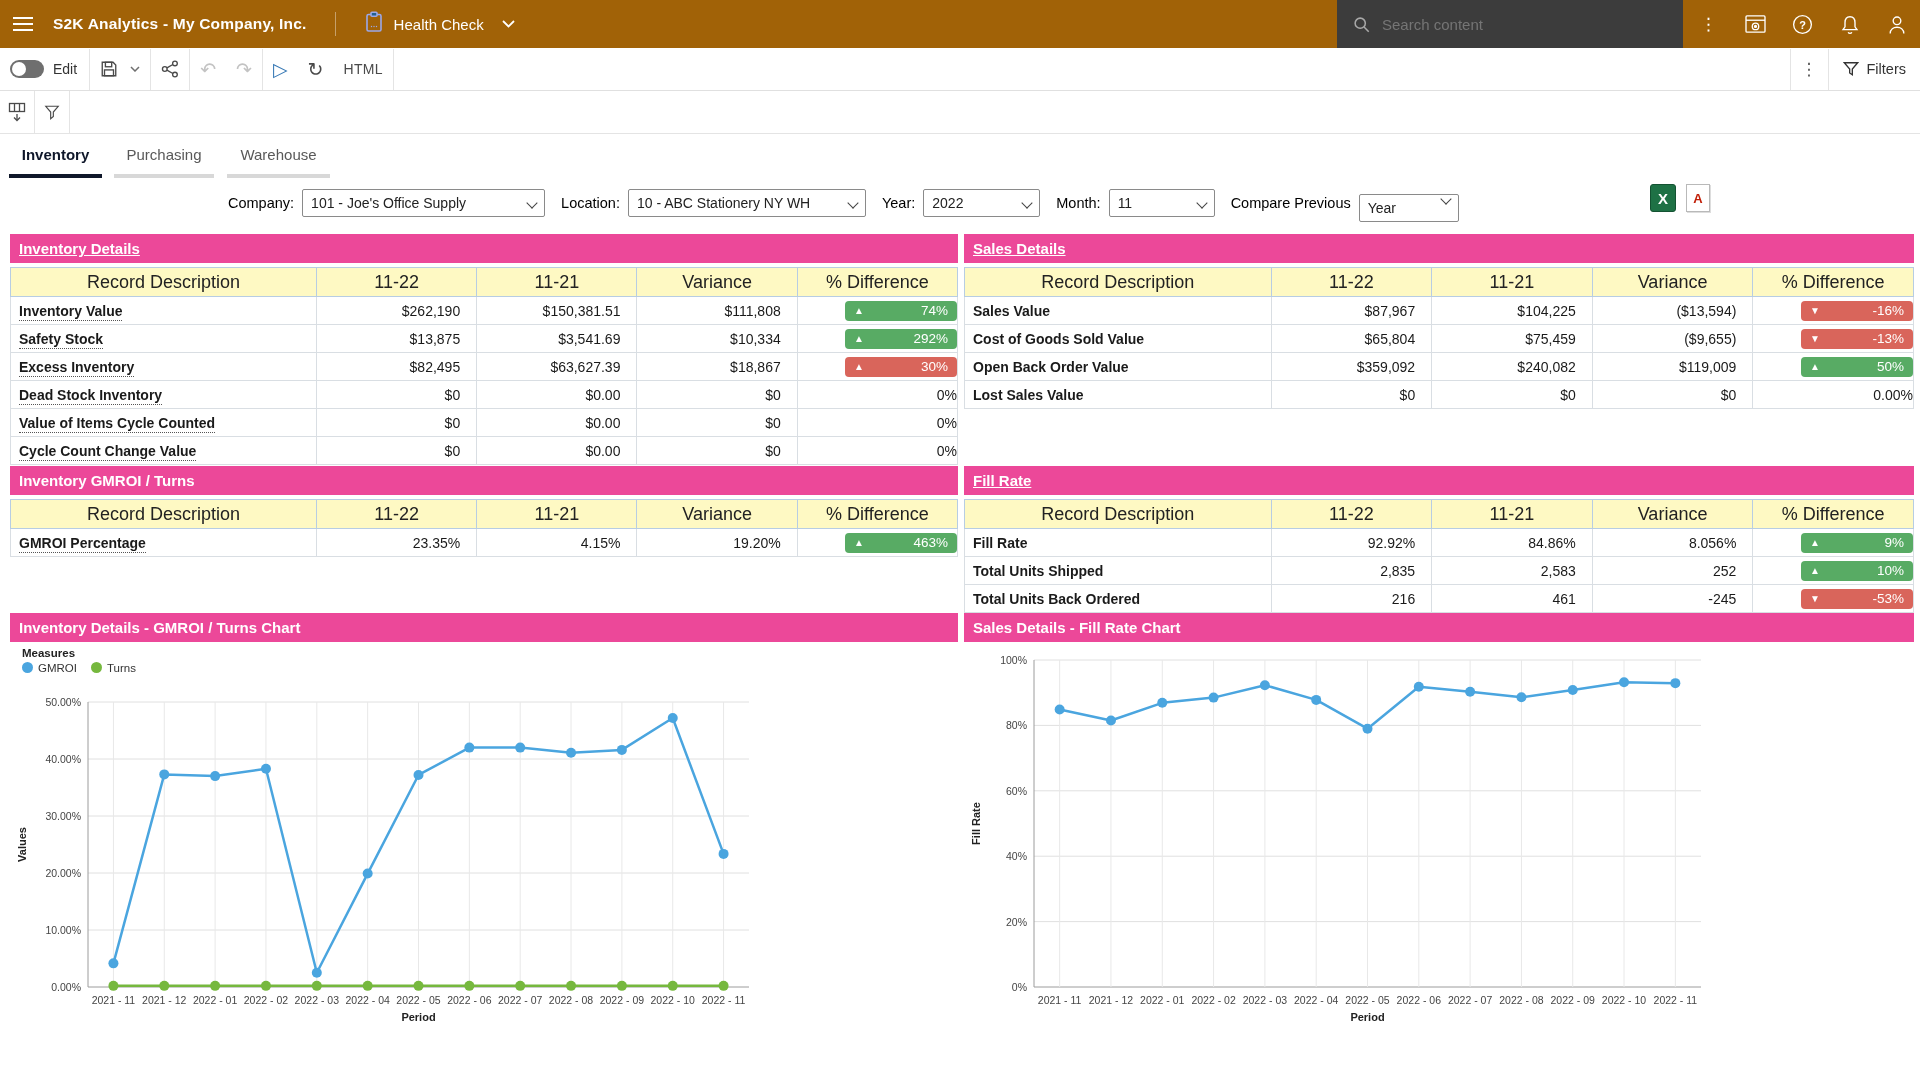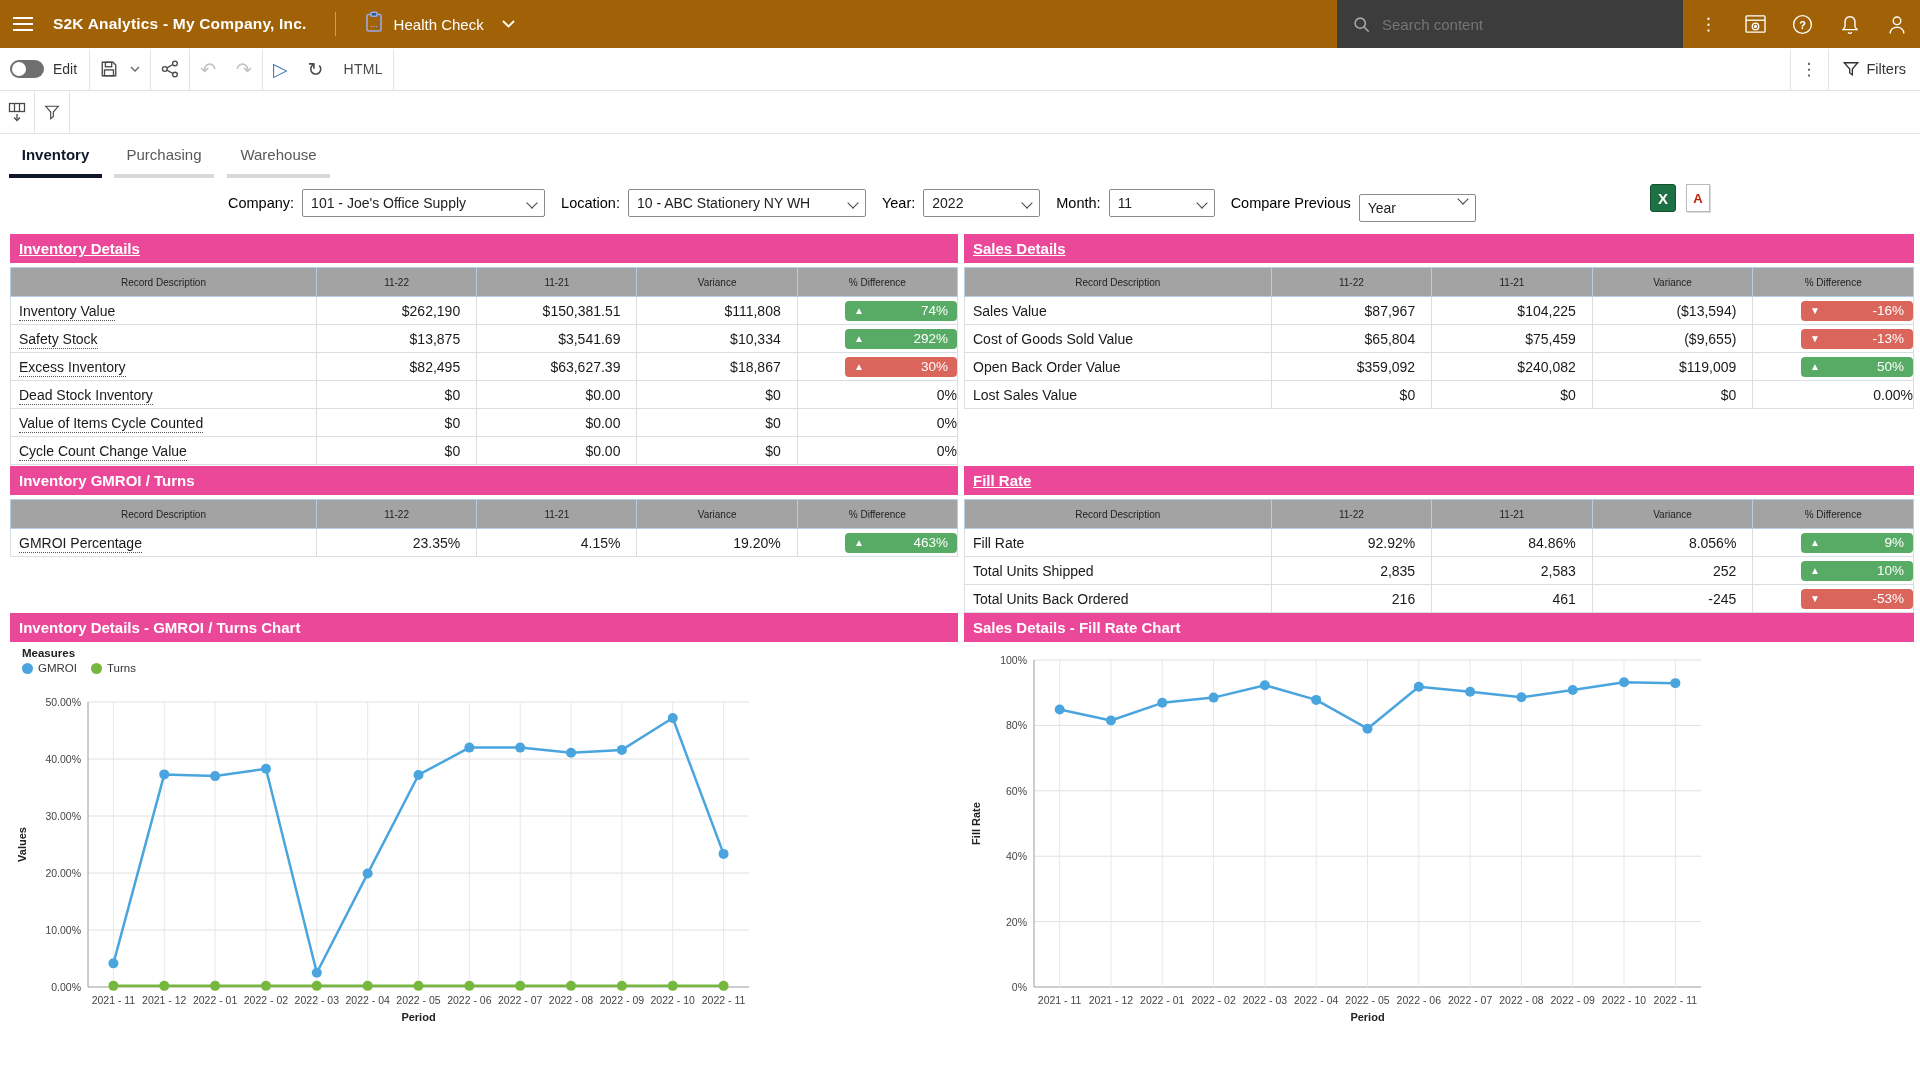--- a/index.html
+++ b/index.html
@@ -48,55 +48,55 @@
   .t1{width:100px;margin-right:13px;}
   .t2{width:103px;}
 
   
   .filterrow{position:absolute;left:0;top:178px;width:1920px;height:50px;display:flex;align-items:center;}
   .fgrp{display:flex;align-items:center;margin-right:16px;}
   .flabel{font-size:14.5px;color:#000000;margin-right:8px;white-space:nowrap;}
   .fsel{position:relative;display:inline-block;}
   .fsel select{appearance:none;-webkit-appearance:none;border:1px solid #8a8a8a;border-radius:2px;background:#fff;height:28px;font-size:14px;color:#222;padding:2px 26px 2px 8px;font-family:"Liberation Sans",sans-serif;cursor:pointer;}
   .fsel:after{content:"";position:absolute;right:9px;top:10px;width:7px;height:7px;border-right:1.6px solid #444;border-bottom:1.6px solid #444;transform:rotate(45deg);pointer-events:none;}
-  .w-company select{width:243px;} .w-location select{width:238px;} .w-year select{width:117px;} .w-month select{width:106px;} .w-compare select{width:117px;margin-top:9px;}
+  .w-company select{width:243px;} .w-location select{width:238px;} .w-year select{width:117px;} .w-month select{width:106px;} .w-compare select{width:100px;margin-top:9px;}
   .exports{position:absolute;left:1650px;top:184px;display:flex;align-items:center;}
   .xls{width:24px;height:26px;background:#1e7145;color:#fff;font-weight:bold;font-size:15px;display:flex;align-items:center;justify-content:center;border-radius:3px;border:1px solid #145232;cursor:pointer;}
   .pdf{width:22px;height:26px;background:#fff;border:1px solid #b9b9b9;margin-left:10px;display:flex;align-items:center;justify-content:center;color:#c11e07;font-weight:bold;font-size:13px;cursor:pointer;box-shadow:1px 1px 0 #ddd;}
 
   
   .panel{position:absolute;}
   .p0{left:10px;top:234px;width:948px;}
   .p1{left:964px;top:234px;width:950px;}
   .p2{left:10px;top:466px;width:948px;}
   .p3{left:964px;top:466px;width:950px;}
   .banner{height:29px;background:#ec4899;color:#fff;font-size:15px;font-weight:bold;line-height:29px;padding-left:9px;box-sizing:border-box;}
   .banner span{cursor:pointer;}
   .banner .u{text-decoration:underline;}
   .dtable{width:100%;border-collapse:collapse;margin-top:4px;table-layout:fixed;font-size:14px;}
-  .dtable th{background:#a3a3a3;border:1px solid #b7cde3;font-weight:normal;color:#222;height:26px;text-align:center;font-size:10px;}
+  .dtable th{background:#fef9c3;border:1px solid #b7cde3;font-weight:normal;color:#222;height:26px;text-align:center;font-size:18px;}
   .dtable td{border:1px solid #d9dee3;height:27px;padding:0;color:#1a1a1a;}
   .dtable th:nth-child(1){width:32.5%;} .dtable th:nth-child(2),.dtable th:nth-child(3),.dtable th:nth-child(4),.dtable th:nth-child(5){width:16.875%;}
-  td.lab{padding-left:8px;text-align:left;}
+  td.lab{padding-left:8px;text-align:left;font-weight:bold;}
   td.num{padding-right:16px;text-align:right;}
   .lnk{border-bottom:1px dotted #555;padding-bottom:1px;cursor:pointer;}
   .diffcell{text-align:right;padding-right:9px;}
   .badge{display:flex;justify-content:space-between;align-items:center;width:112px;margin-left:auto;border-radius:4px;color:#fff;font-size:13.5px;padding:2.5px 9px;box-sizing:border-box;}
   .badge .arr{font-size:10px;}
   .good{background:#58ab64;} .bad{background:#d9655b;}
 
   
   .chartpanel{position:absolute;height:442px;}
   .c0{left:10px;top:613px;width:948px;}
   .c1{left:964px;top:613px;width:950px;}
   .chartpanel svg{position:absolute;left:0;top:28px;}
   .legend{position:absolute;left:12px;top:34px;z-index:2;}
   .legend-title{font-size:11.5px;font-weight:bold;color:#222;}
   .legend-items{display:flex;margin-top:3px;}
-  .legend-item{display:flex;align-items:center;margin-right:14px;font-size:11.5px;color:#333;}
+  .legend-item{display:flex;align-items:flex-start;margin-right:14px;font-size:11.5px;color:#333;}
   .legend-item .dot{width:11px;height:11px;border-radius:50%;margin-right:5px;}
   .tick{font-size:10.5px;fill:#444;}
   .axtitle{font-size:11px;fill:#222;font-weight:bold;}
 </style>
 </head>
 <body>
 
 <div class="topbar">
   <div class="hamburger">
       <div></div>

